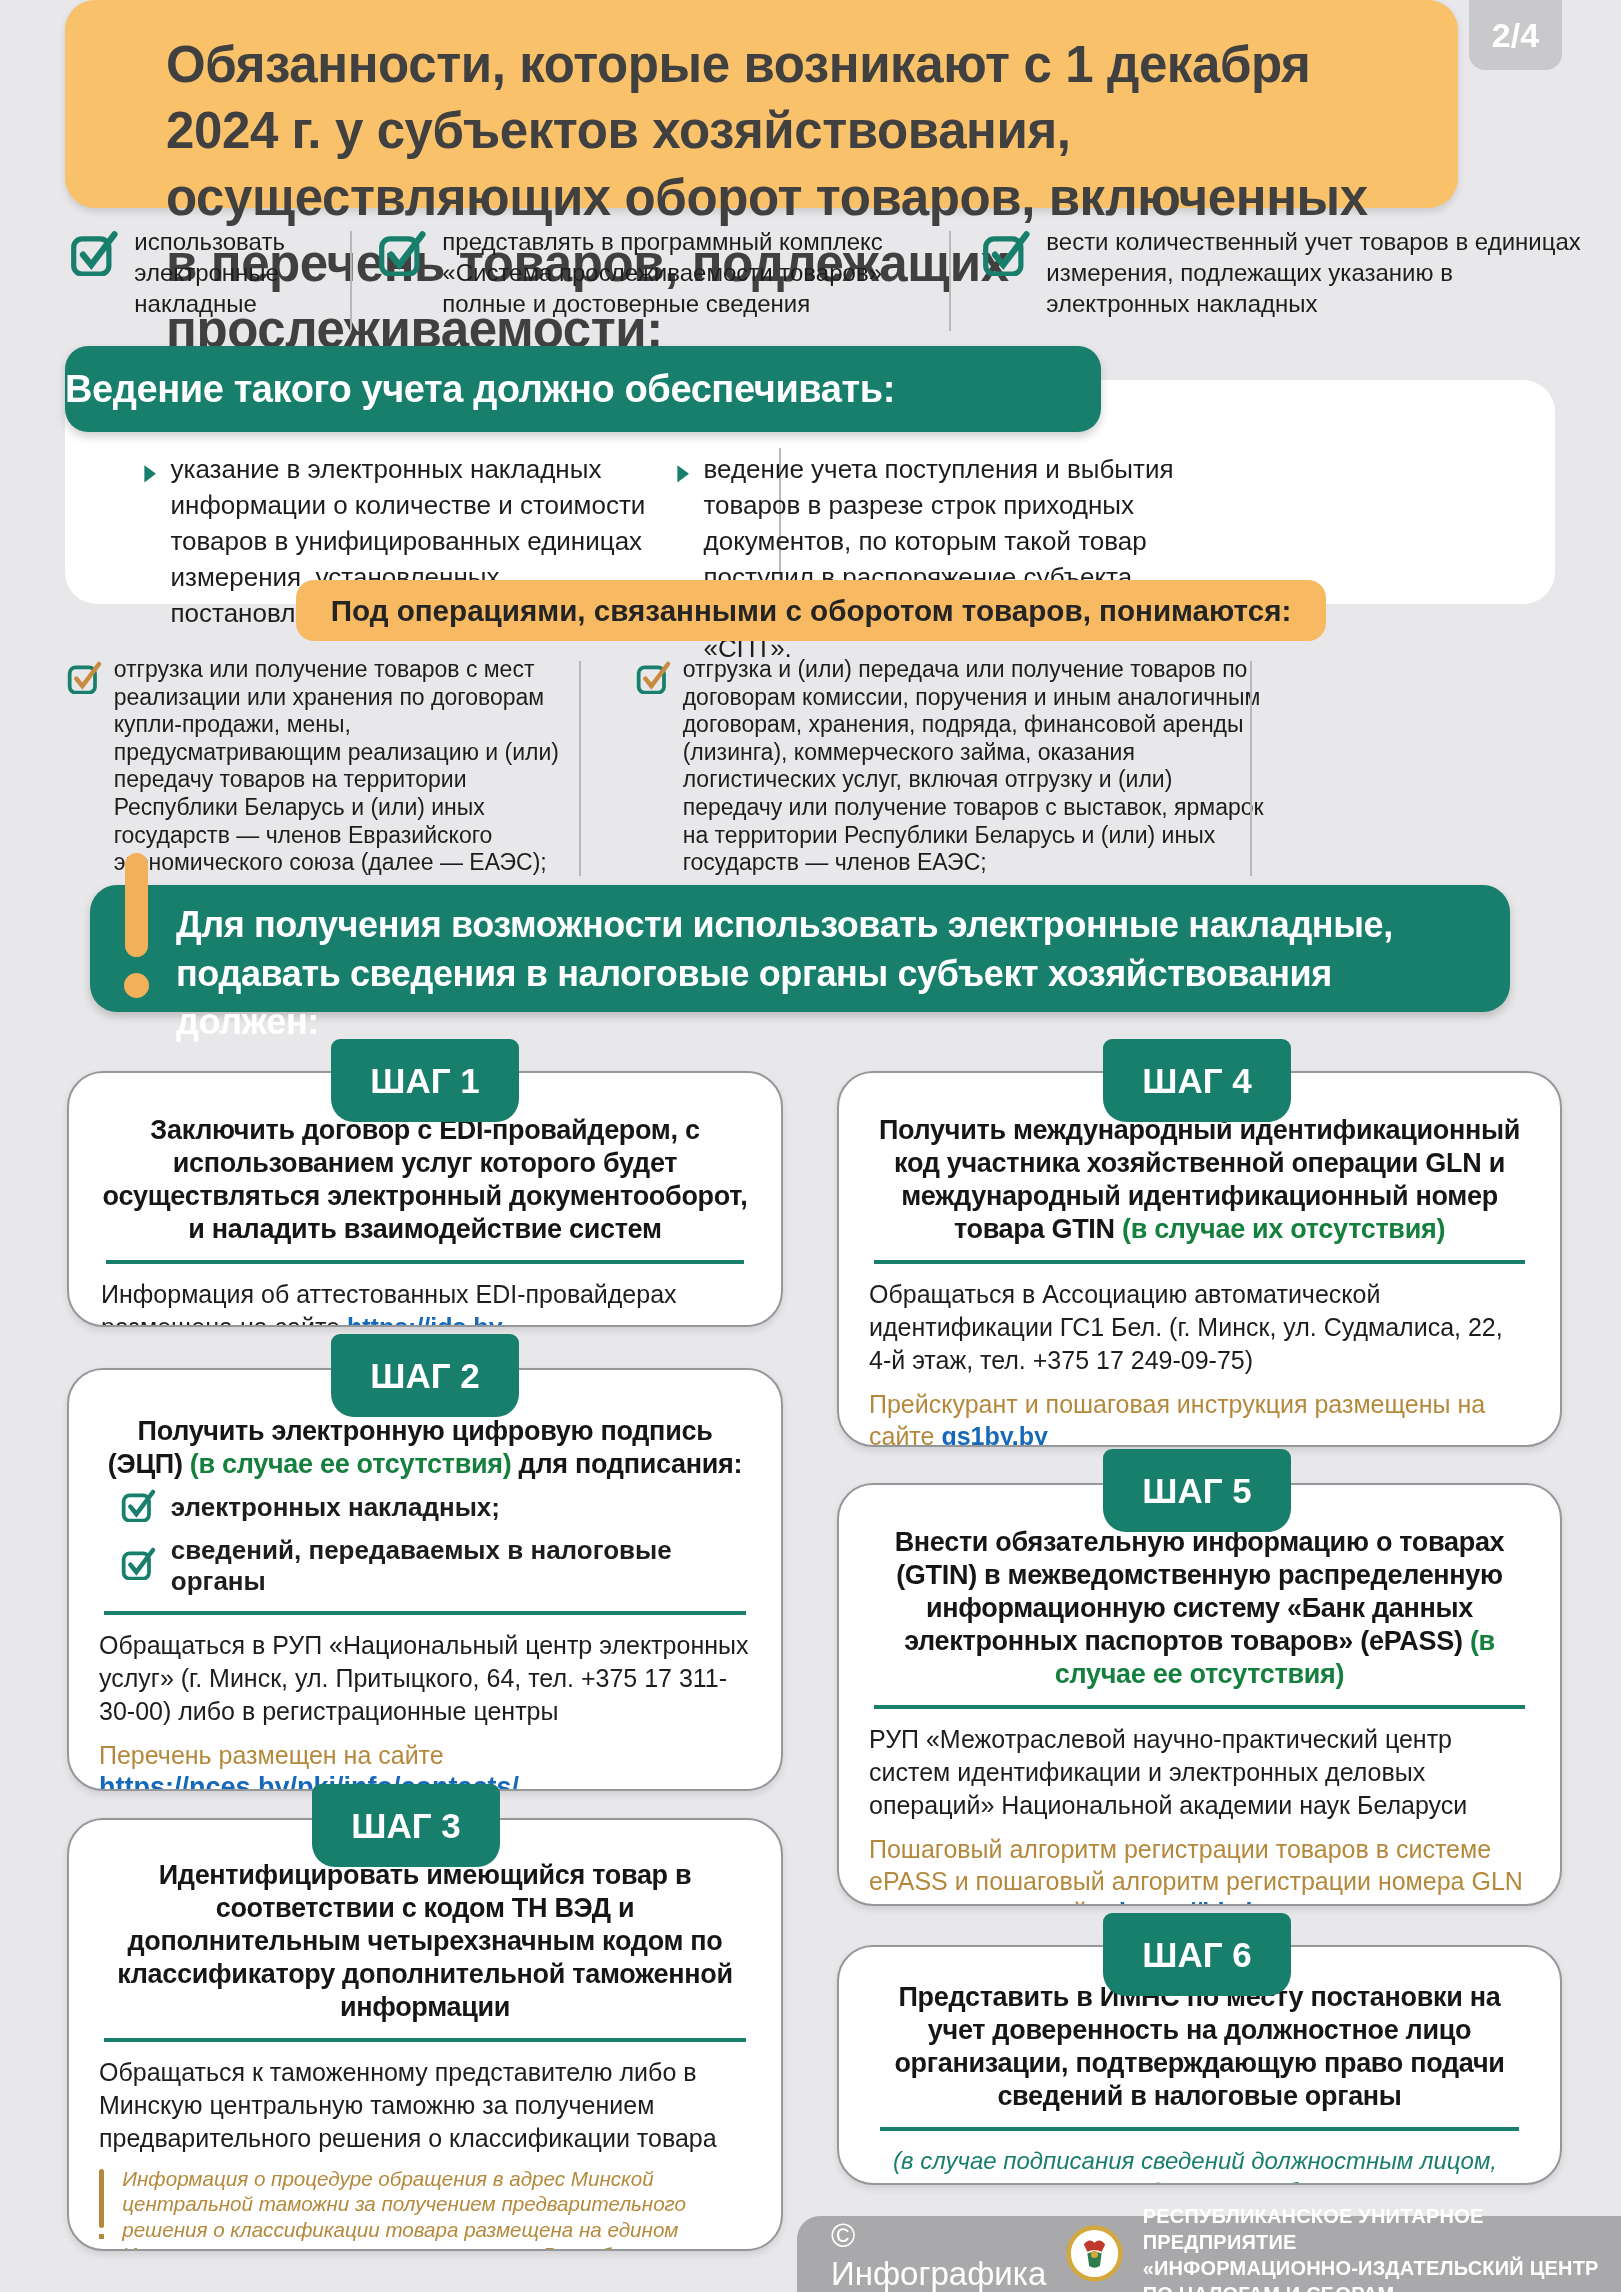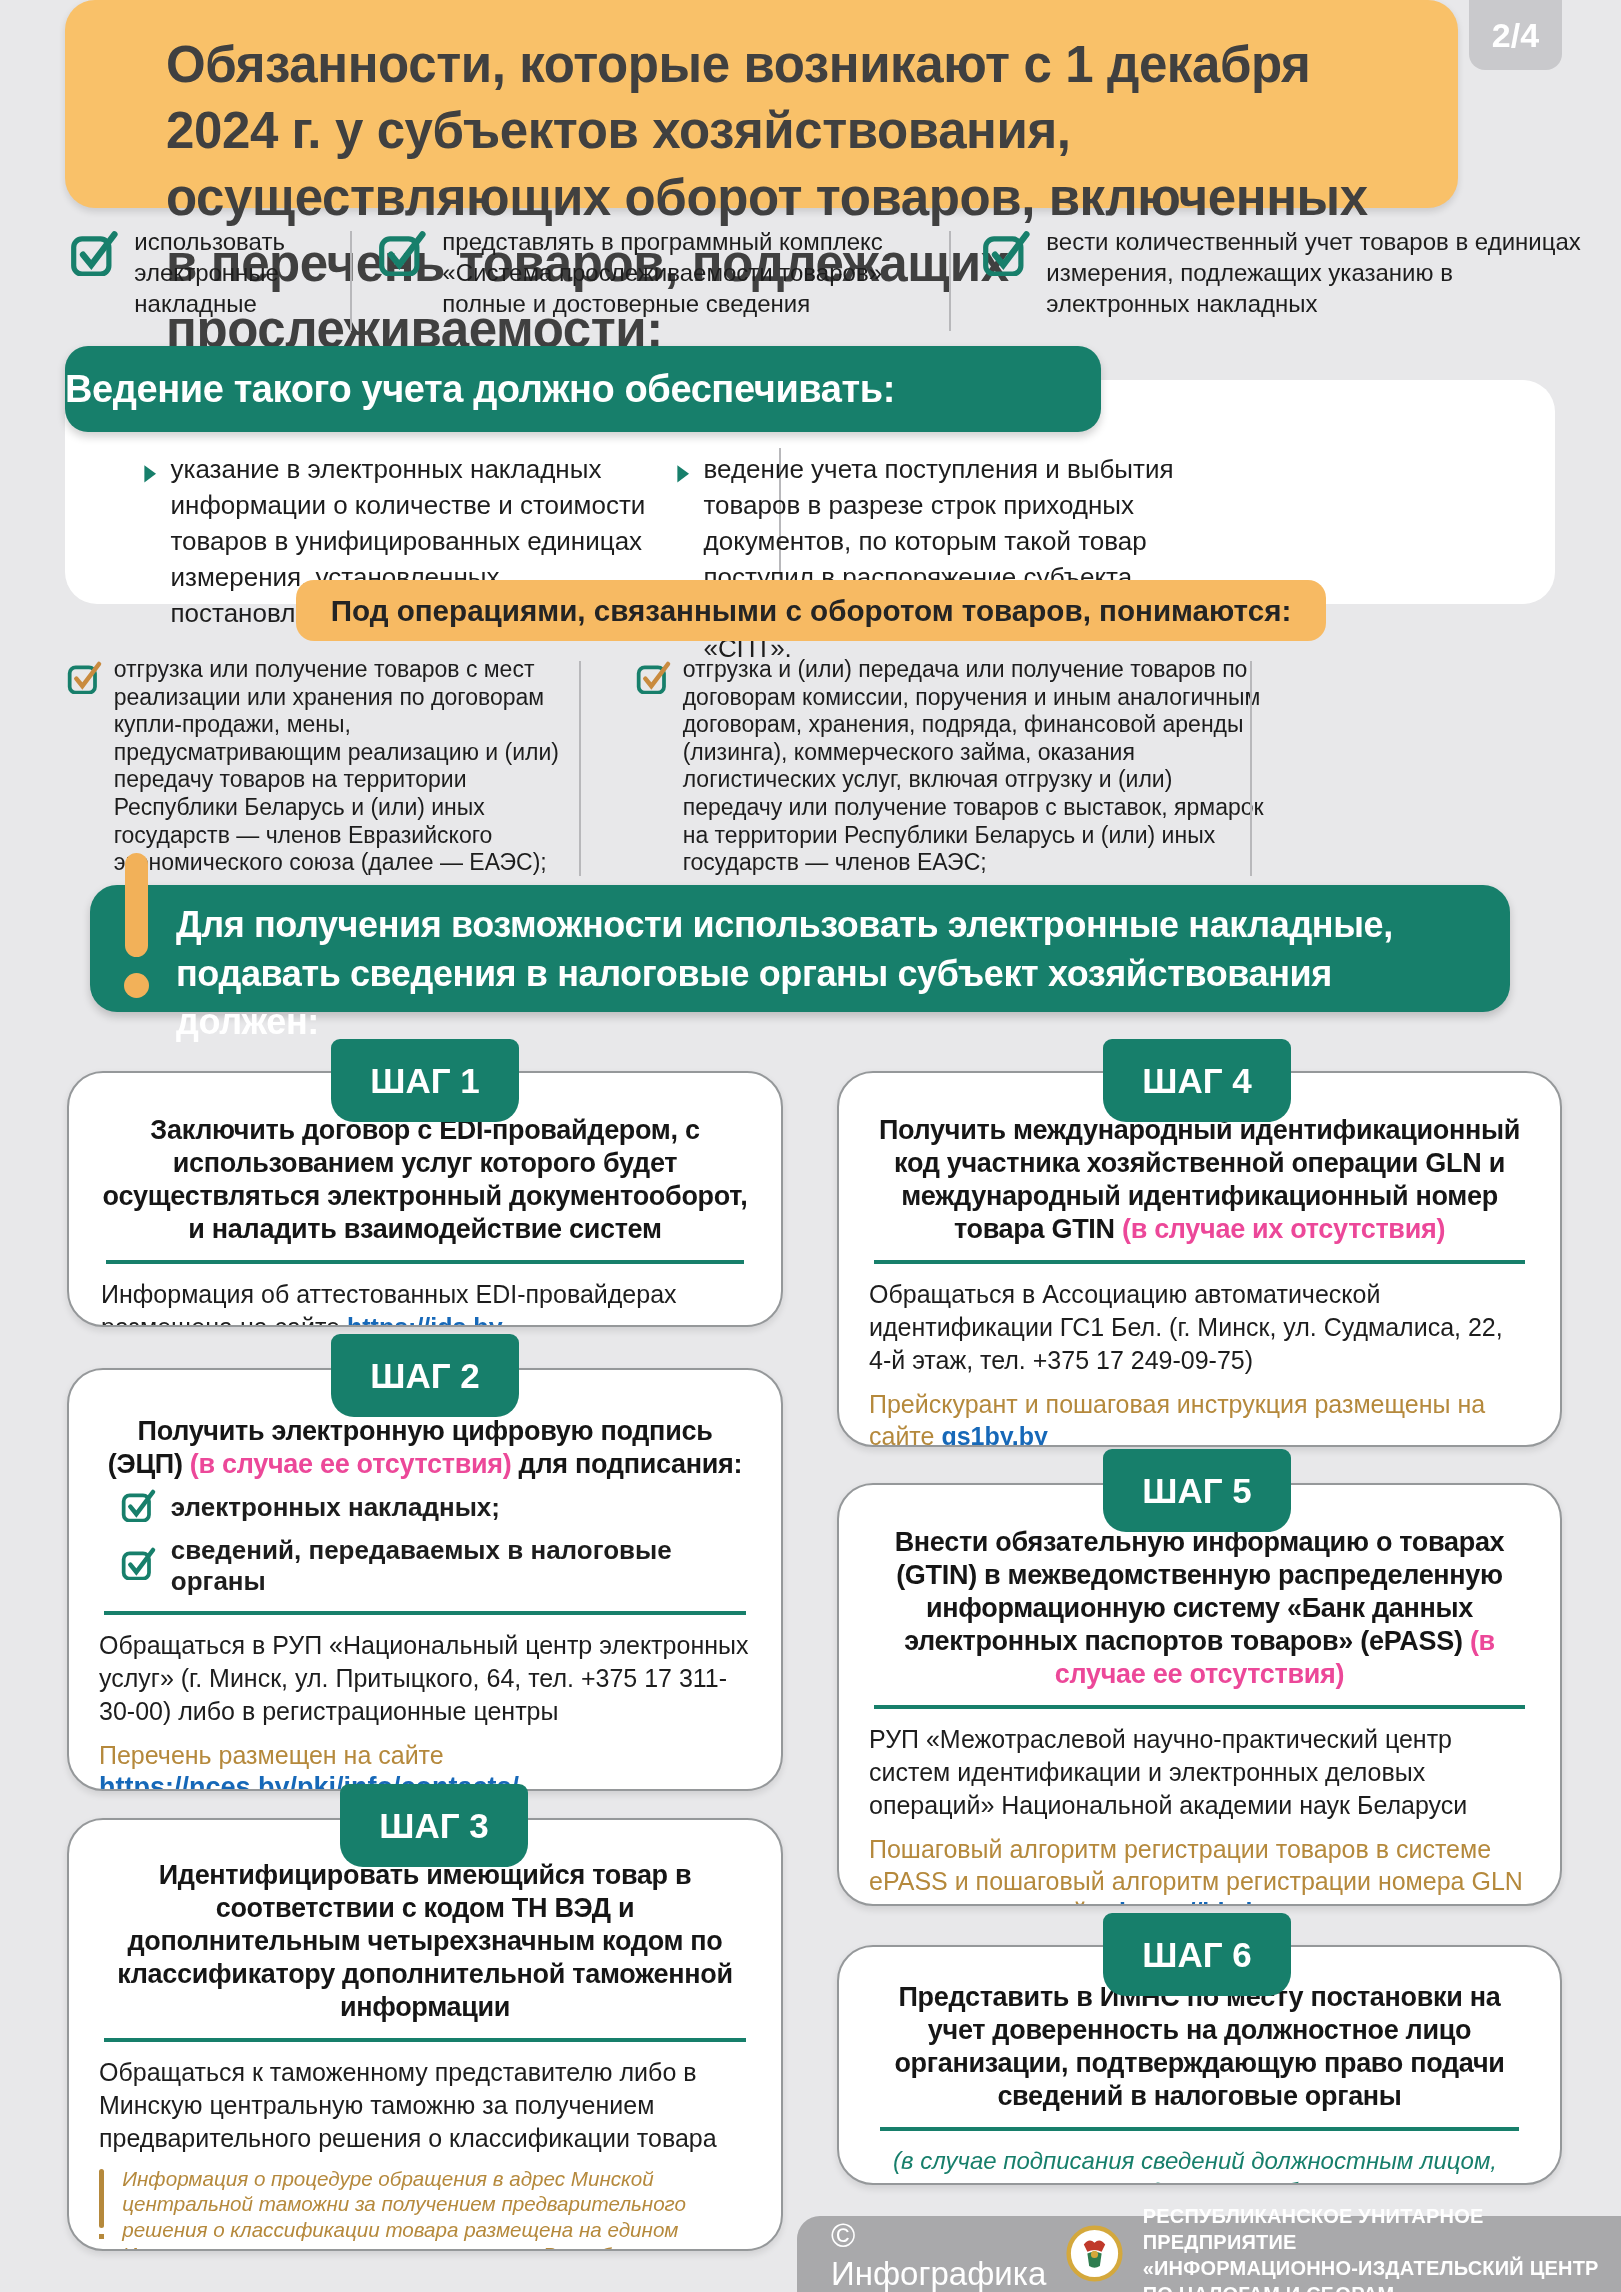--- a/index.html
+++ b/index.html
@@ -58,35 +58,35 @@
   .excl-bar{left:125px;top:853px;width:23px;height:104px;background:#f2b159;border-radius:11.6px;}
   .excl-dot{left:124px;top:973px;width:25px;height:25px;background:#f2b159;border-radius:50%;}
 
   
   .tab{width:188px;height:83px;background:#177f6b;border-radius:9px 9px 23px 23px;z-index:3;
        display:flex;align-items:center;justify-content:center;color:#fff;font-size:35px;font-weight:bold;}
   .card{background:#fff;border:2.7px solid #95989a;border-radius:36px;box-sizing:border-box;
         z-index:1;overflow:hidden;box-shadow:0 3.6px 7.2px rgba(0,0,0,.10);}
   .c-title{font-weight:bold;text-align:center;font-size:27px;line-height:1.22;color:#161616;
            letter-spacing:-0.3px;}
-  .t-accent{color:#ec4899;}
+  .t-accent{color:#15803d;}
   .c-div{height:3.6px;background:#177f6b;border:none;margin:14.3px 5.4px;}
   .c-body{font-size:25px;line-height:1.32;}
   .c-note{font-size:25px;line-height:1.25;color:#b5893c;margin-top:12.5px;}
   .c-link{color:#1668b8;font-weight:bold;text-decoration:none;}
   .ck-row{display:flex;gap:14.3px;align-items:center;font-weight:bold;font-size:26px;margin:5.4px 0 0 21.5px;}
   .c-foot{display:flex;gap:16px;margin-top:10.7px;}
   .c-foot .ftxt{font-style:italic;color:#b5893c;font-size:20.6px;line-height:1.24;}
   .exc{flex:0 0 auto;width:7.2px;padding-top:3.6px;}
   .exc .b{width:4.5px;height:59px;background:#b5893c;border-radius:2.7px;}
   .exc .d{width:5.4px;height:5.4px;background:#b5893c;margin-top:5.4px;}
 
   #tab-1{left:331px;top:1039px;} #card-1{left:67px;top:1071px;width:716px;height:256px;padding:41px 32px 27px;}
   #tab-2{left:331px;top:1334px;} #card-2{left:67px;top:1368px;width:716px;height:423px;padding:45px 30px 9px;}
-  #tab-3{left:340px;top:1784px;align-items:center;} #card-3{left:67px;top:1818px;width:716px;height:433px;padding:39px 30px 9px;}
+  #tab-3{left:312px;top:1784px;align-items:center;} #card-3{left:67px;top:1818px;width:716px;height:433px;padding:39px 30px 9px;}
   #tab-4{left:1103px;top:1039px;} #card-4{left:837px;top:1071px;width:725px;height:376px;padding:41px 30px 9px;}
   #tab-5{left:1103px;top:1449px;} #card-5{left:837px;top:1483px;width:725px;height:423px;padding:41px 30px 9px;}
   #tab-6{left:1103px;top:1913px;} #card-6{left:837px;top:1945px;width:725px;height:240px;padding:34px 36px 9px;}
   #card-6 .teal-note{color:#177f6b;font-style:italic;font-size:24px;line-height:1.3;margin:5.4px 0 0 18px;}
 
   
   #footer{left:797px;top:2216px;width:824px;height:77px;background:#a9a9ab;border-radius:23px 0 0 0;
           display:flex;align-items:center;gap:19.7px;padding-left:34px;box-sizing:border-box;color:#fff;}
   #footer .cp{font-size:33px;}
   #footer .org{font-size:20px;font-weight:bold;line-height:1.3;letter-spacing:0.2px;}

